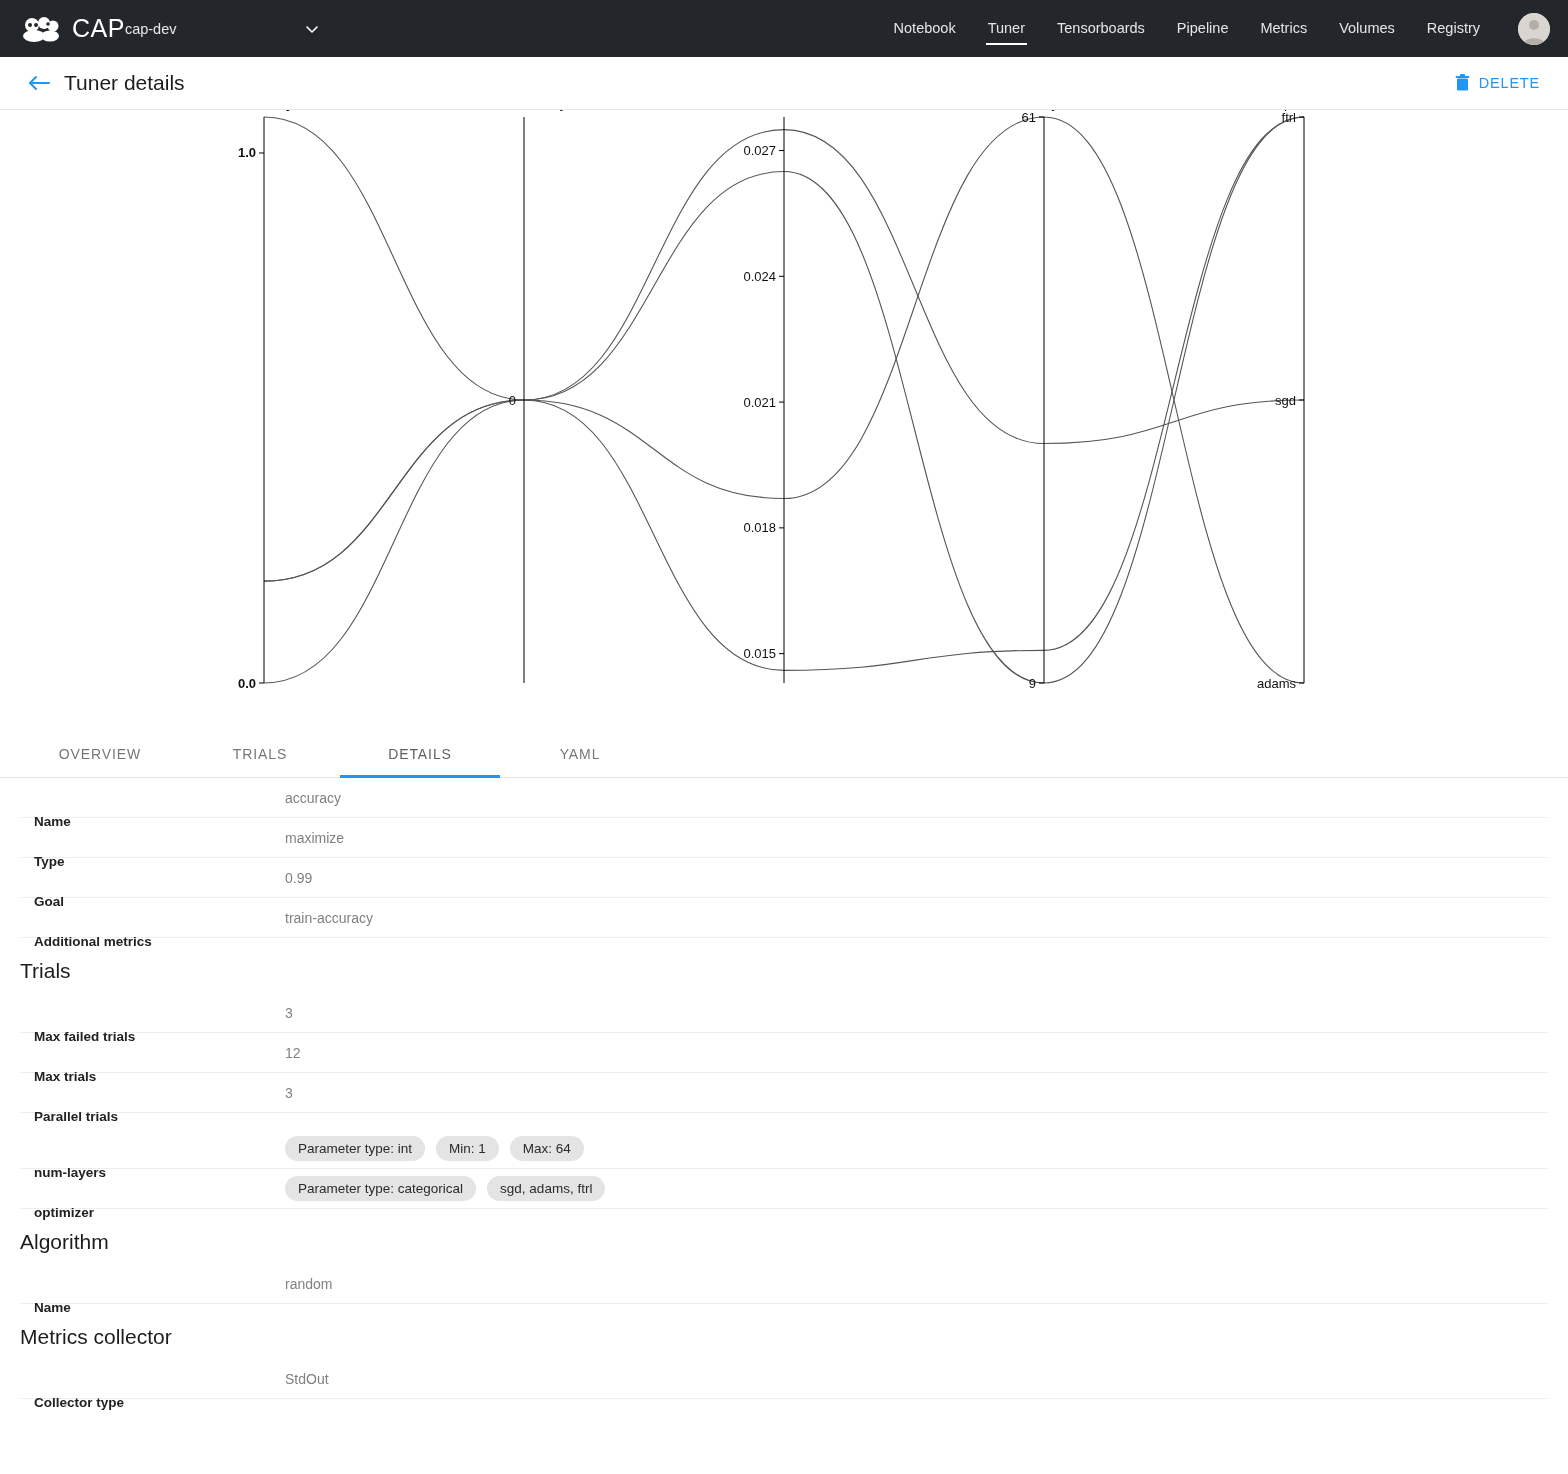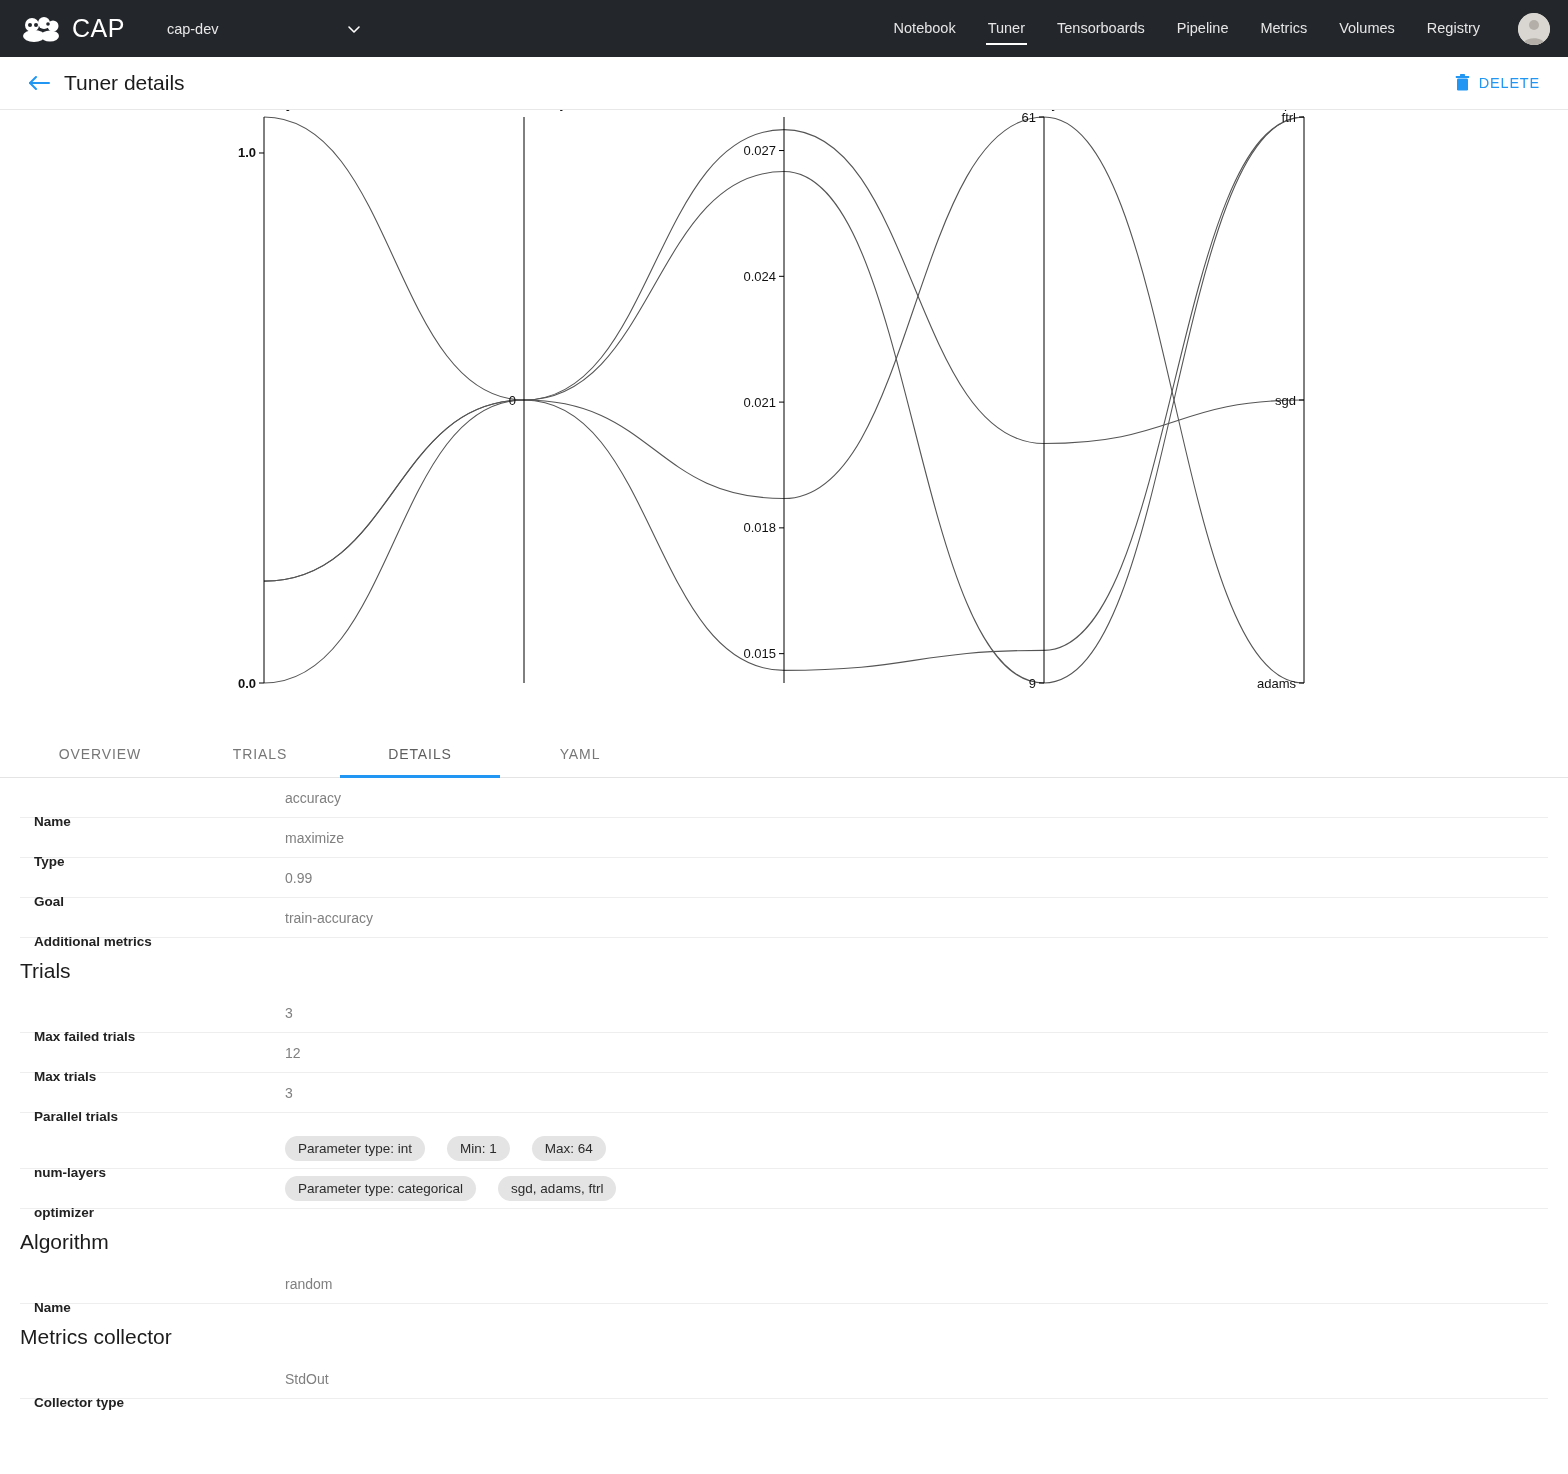--- a/index.html
+++ b/index.html
@@ -18,21 +18,20 @@
     display: flex;
     align-items: center;
     padding: 0 16px 0 22px;
     color: #ffffff;
   }
   .brand { display: flex; align-items: center; gap: 8px; }
   .brand-logo { width: 42px; height: 28px; display: block; }
   .brand-text { font-size: 25px; letter-spacing: .5px; color: #fff; font-weight: 400; }
   .ns-select {
     display: flex; align-items: center;
-    margin-left: 42px;
     width: 195px;
     justify-content: space-between;
     cursor: pointer;
   }
   .ns-name { font-size: 14.5px; color: #e8e8e8; }
   .chev { width: 16px; height: 16px; display:block; }
   .nav { margin-left: auto; display: flex; align-items: center; gap: 8px; }
   .nav-item {
     font-size: 14.5px;
     color: #e6e6e6;
@@ -128,21 +127,21 @@
     padding-left: 14px;
     font-size: 13.5px;
     font-weight: bold;
     color: #222;
     margin-top: 48px;
   }
   .row .v {
     font-size: 14px;
     color: #808080;
   }
-  .chips { display: flex; gap: 22px; align-items: center; }
+  .chips { display: flex; gap: 11px; align-items: center; }
   .chip {
     background: #e4e4e4;
     border-radius: 13px;
     padding: 5px 13px;
     font-size: 13.5px;
     color: #2b2b2b;
     white-space: nowrap;
   }
 </style>
 </head>

